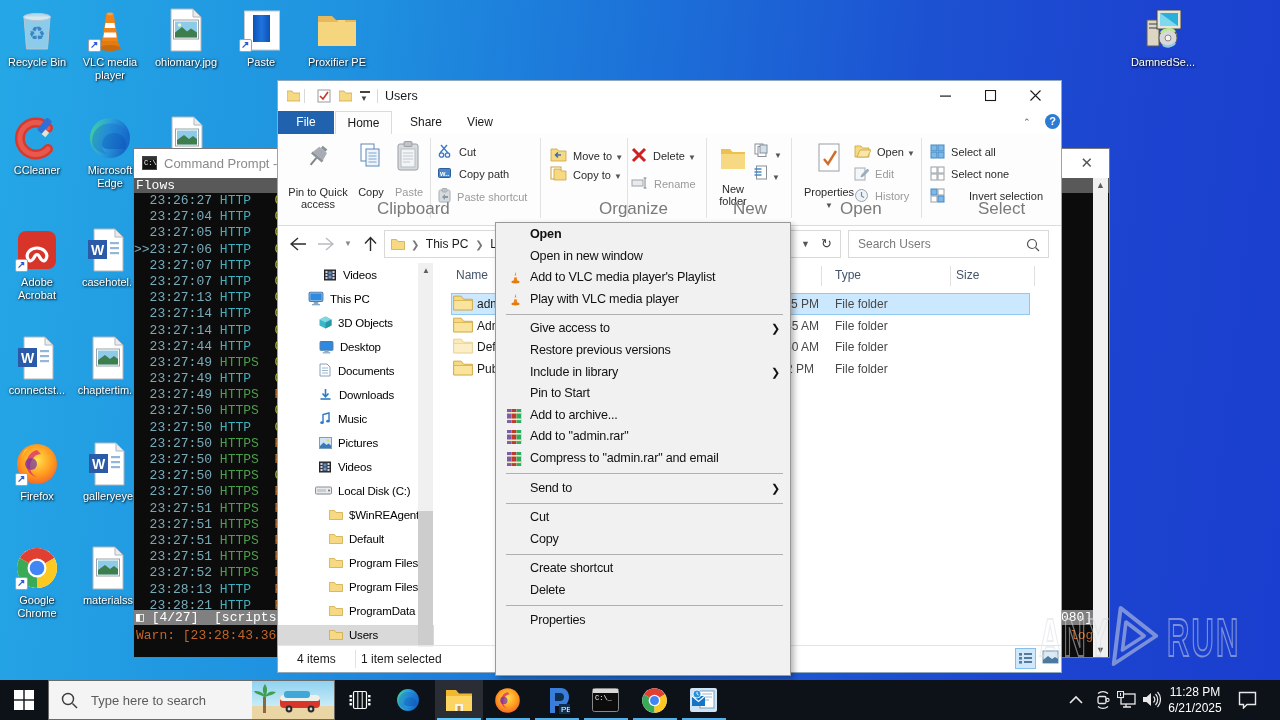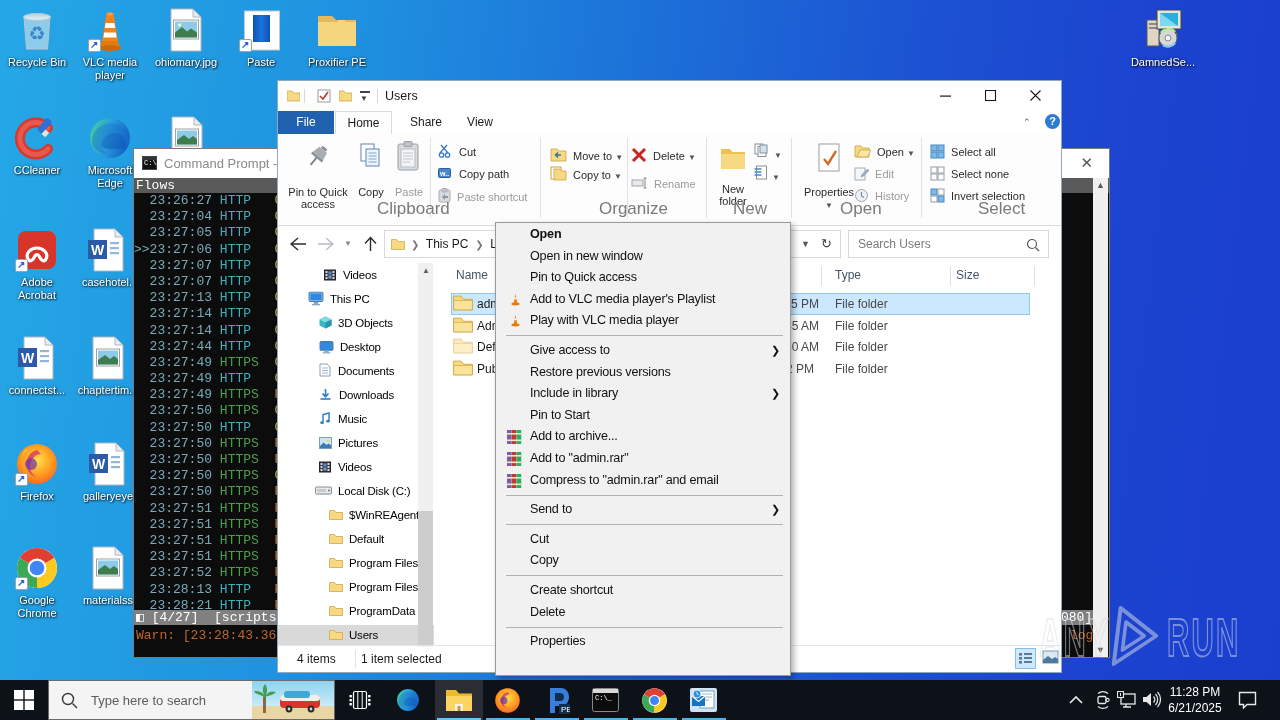--- a/index.html
+++ b/index.html
@@ -510,21 +510,21 @@
           <rect x="1" y="1" width="6" height="6" fill="#fff" stroke="#9aa0a6"></rect>
           <rect x="8" y="1" width="6" height="6" fill="#fff" stroke="#9aa0a6"></rect>
           <rect x="1" y="8" width="6" height="6" fill="#fff" stroke="#9aa0a6"></rect>
           <rect x="8" y="8" width="6" height="6" fill="#fff" stroke="#9aa0a6"></rect>
         </svg> <span style="margin-left:3px;">Select none</span></div>
   <div class="smbtn" style="left:652px;top:54px;"><svg width="15" height="15" viewBox="0 0 15 15" style="vertical-align:-3px;">
           <rect x="1" y="1" width="6" height="6" fill="#7cb8e8" stroke="#4a88c0"></rect>
           <rect x="8" y="1" width="6" height="6" fill="#fff" stroke="#9aa0a6"></rect>
           <rect x="1" y="8" width="6" height="6" fill="#fff" stroke="#9aa0a6"></rect>
           <rect x="8" y="8" width="6" height="6" fill="#7cb8e8" stroke="#4a88c0"></rect>
-        </svg> <span style="margin-left:3px;">Invert selection</span></div>
+        </svg> <span style="margin-left:21px;">Invert selection</span></div>
   <div class="glabel" style="left:700px;">Select</div>
  </div>
  <div class="addr">
   <svg class="abs" style="left:12px;top:11px;" width="16" height="14" viewBox="0 0 16 14">
         <path d="M8 1 L1 7 L8 13 M1 7 H16" fill="none" stroke="#2b2b2b" stroke-width="1.4"></path>
       </svg>
   <svg class="abs" style="left:40px;top:11px;" width="16" height="14" viewBox="0 0 16 14">
         <path d="M8 1 L15 7 L8 13 M0 7 H15" fill="none" stroke="#b8bcc0" stroke-width="1.4"></path>
       </svg>
   <div class="abs" style="left:66px;top:13px;font-size:8px;color:#888;">▼</div>
@@ -696,21 +696,20 @@
         </svg></div>
    <div class="abs" style="left:763px;top:2px;width:21px;height:21px;"><svg width="19" height="19" viewBox="0 0 19 19">
           <rect x="2" y="3" width="15" height="12" fill="#dceaf6" stroke="#7a96ac"></rect>
           <path d="M2 12 l5-4 4 3 3-2 3 2 v4 H2 Z" fill="#4a7aa0"></path>
         </svg></div>
  </div>
 </div>
 <div id="menu">
   <div class="mi" style="font-weight:bold;">Open</div>
   <div class="mi">Open in new window</div>
-  <div class="mi">Pin to Quick access</div>
   <div class="mi"><svg class="mico" viewBox="0 0 16 16" style="width:13px;height:15px;left:13px;top:3px;">
         <path d="M8 1 L10.5 13 H5.5 Z" fill="#f08418"></path>
         <path d="M6.7 5.5 h2.6 l0.4 2.2 H6.3 Z" fill="#fff"></path>
         <ellipse cx="8" cy="13.5" rx="5" ry="1.8" fill="#e07c12"></ellipse>
       </svg>Add to VLC media player's Playlist</div>
   <div class="mi"><svg class="mico" viewBox="0 0 16 16" style="width:13px;height:15px;left:13px;top:3px;">
         <path d="M8 1 L10.5 13 H5.5 Z" fill="#f08418"></path>
         <path d="M6.7 5.5 h2.6 l0.4 2.2 H6.3 Z" fill="#fff"></path>
         <ellipse cx="8" cy="13.5" rx="5" ry="1.8" fill="#e07c12"></ellipse>
       </svg>Play with VLC media player</div>

